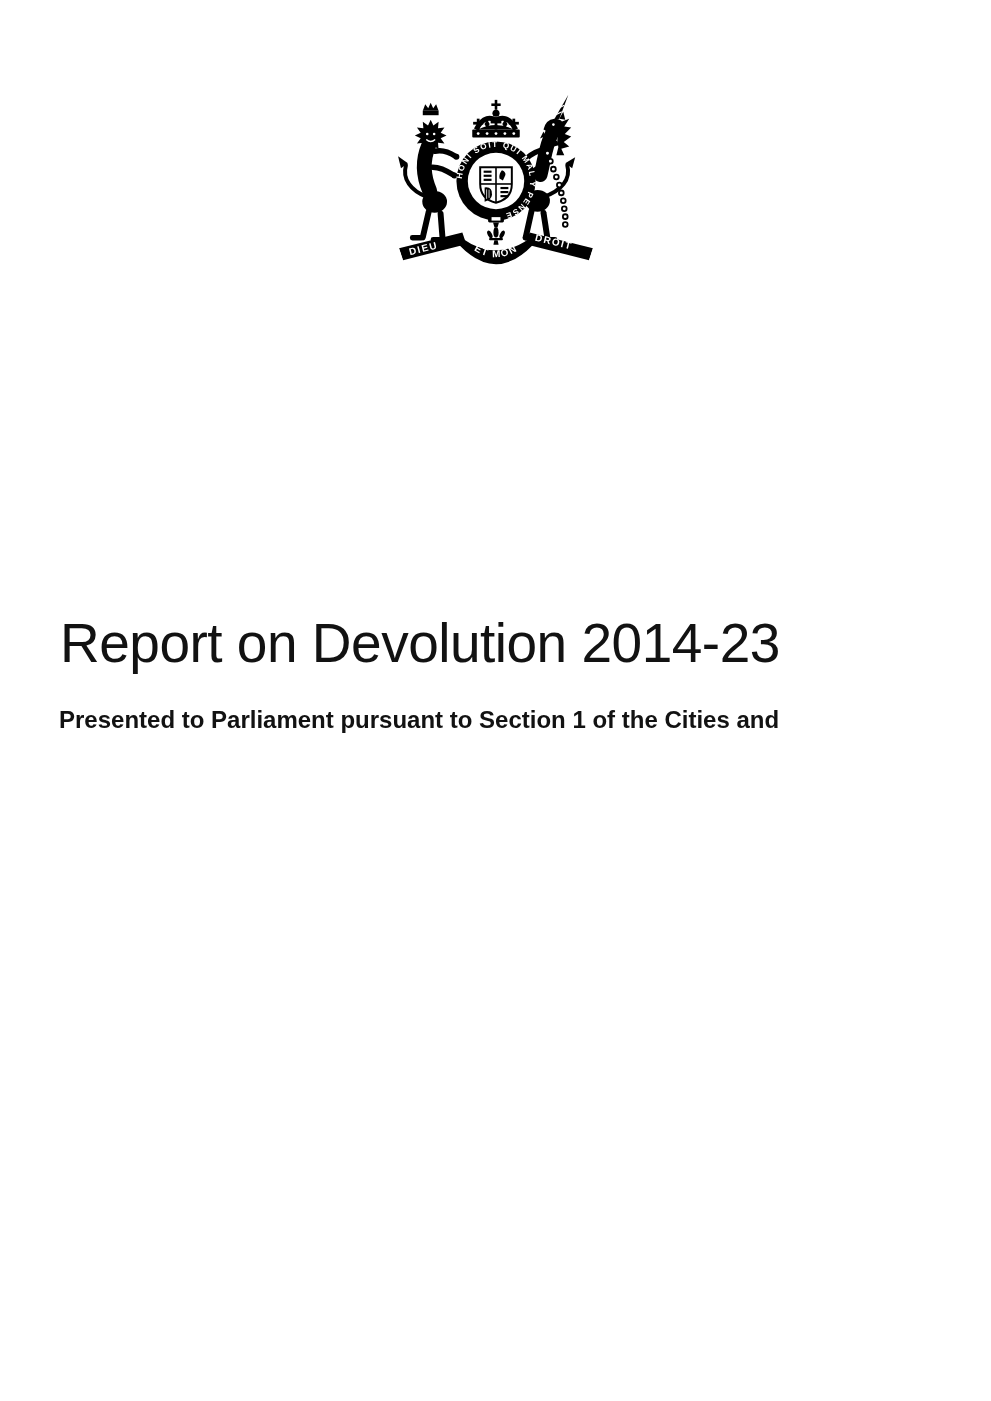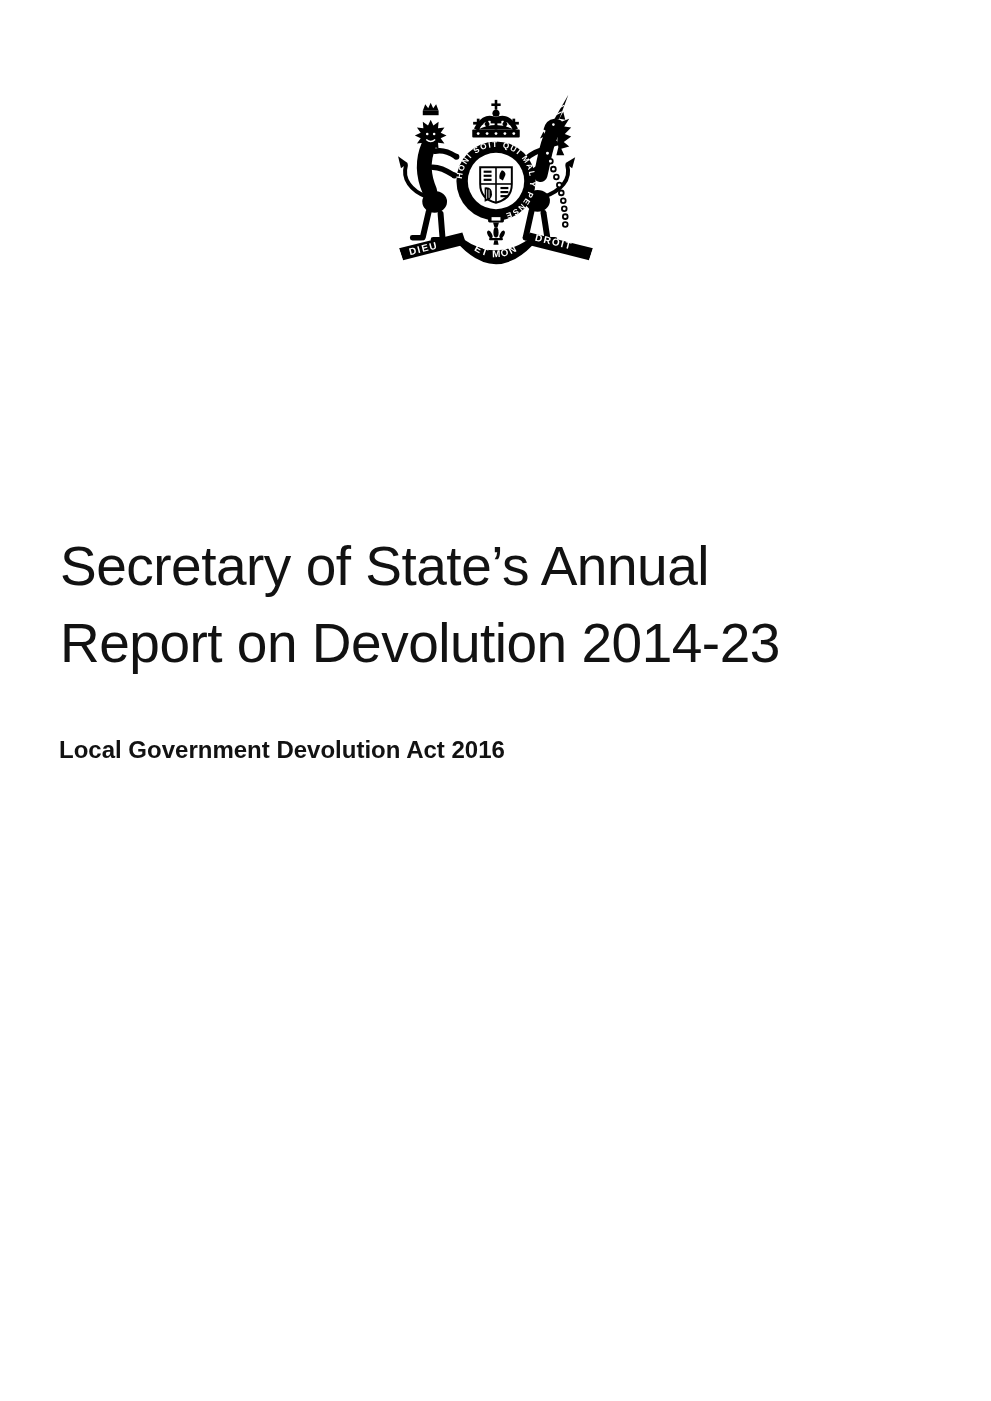--- a/index.html
+++ b/index.html
@@ -216,22 +216,21 @@
         <text class="ribbon-text" transform="translate(33,169) rotate(-14)">DIEU</text>
         <text class="ribbon-text" text-anchor="middle">
           <textPath href="#ribbonCenterPath" startOffset="50%">ET MON</textPath>
         </text>
         <text class="ribbon-text" transform="translate(159,154) rotate(14)">DROIT</text>
       </g>
     </svg>
   </div>
 
   <h1 class="doc-title">
-    <span>Secretary of State’s Annual</span><br>
+    <br>
     <span>Report on Devolution 2014-23</span>
   </h1>
 
   <p class="doc-subtitle">
-    <br>
-    <span>Local Government Devolution Act 2016</span>
+    <span>Presented to Parliament pursuant to Section 1 of the Cities and</span><br>
   </p>
 
 </div>
 
 </body></html>

